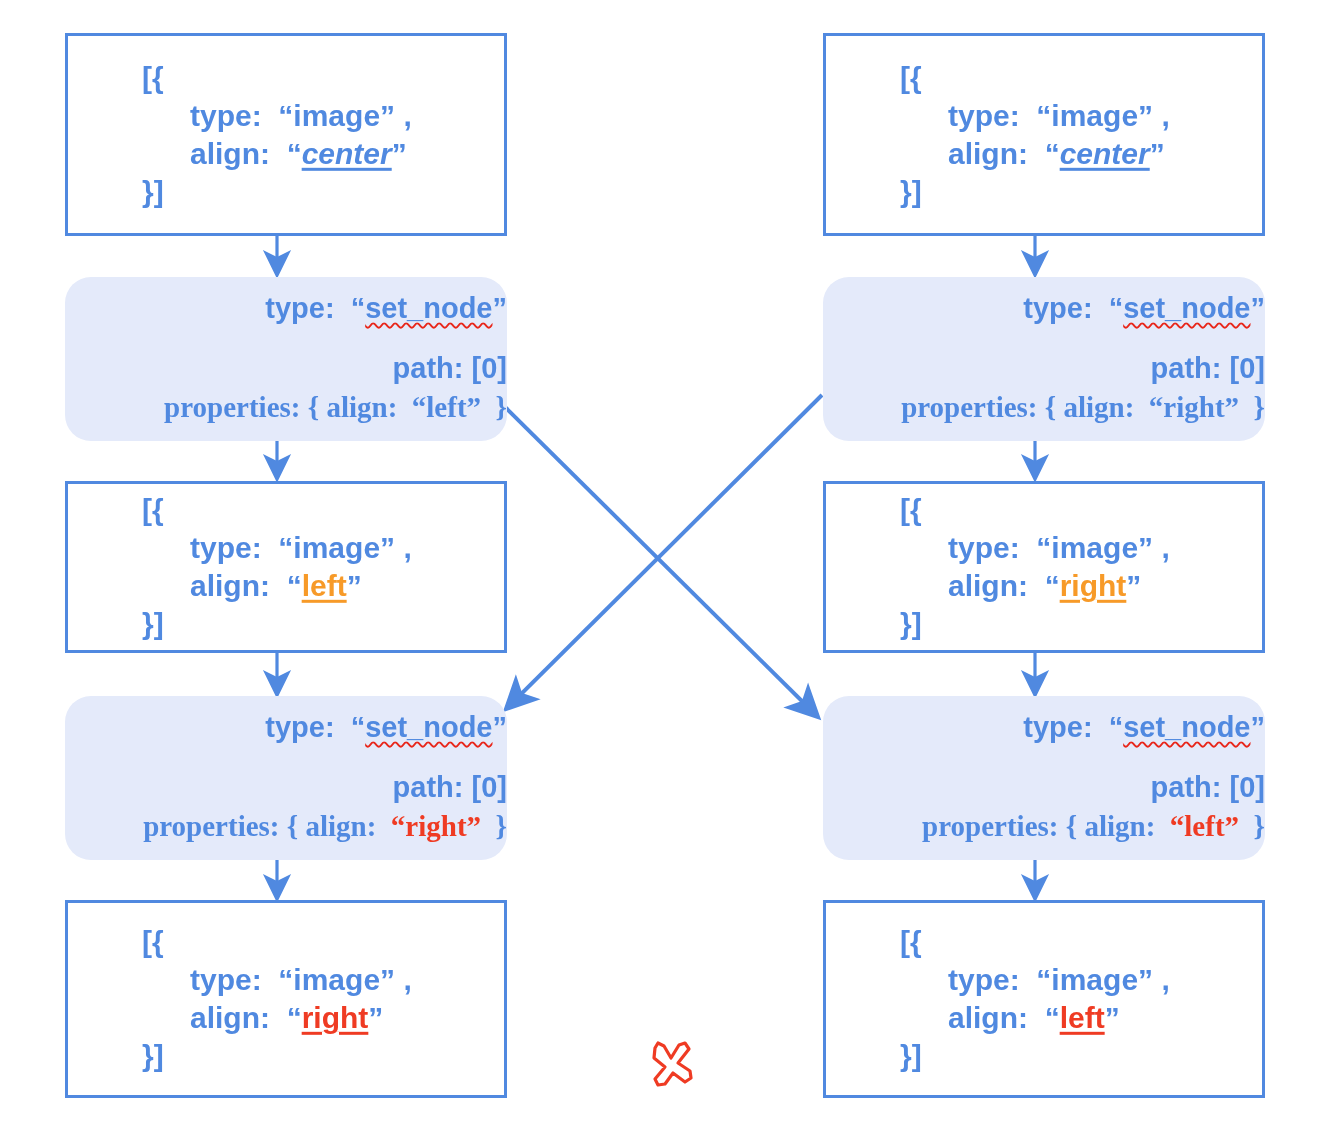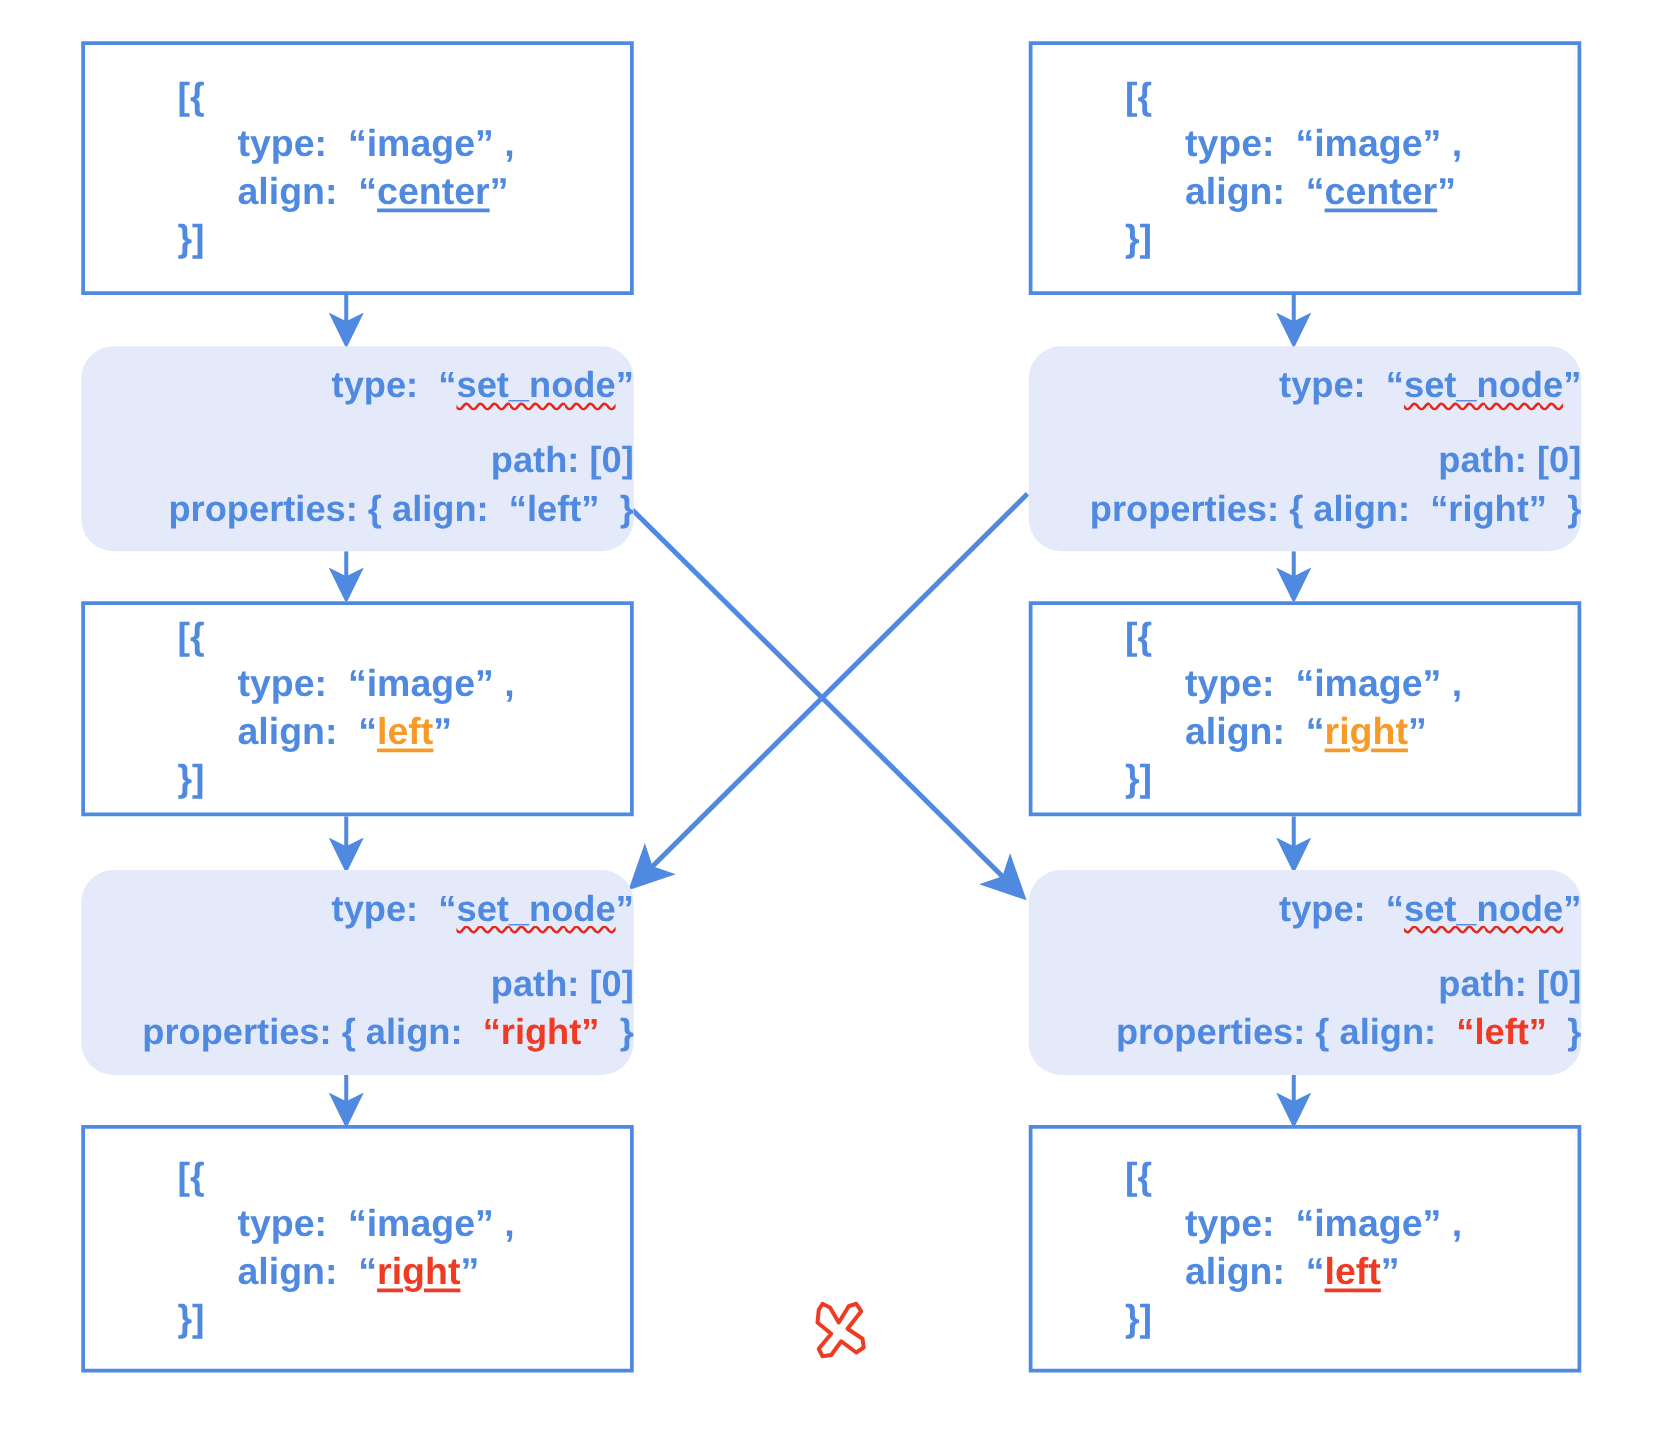--- a/index.html
+++ b/index.html
@@ -51,38 +51,38 @@
     transform: translateY(-50%);
     padding-left: 74px;
     font-size: 30px;
     line-height: 1.27;
     white-space: nowrap;
   }
   .code-lines .l-brace   { display:block; }
   .code-lines .l-indent  { display:block; padding-left: 48px; }
   .code-lines .l-close   { display:block; }
 
-  .val-plain   { color: #5089e0; text-decoration: underline; text-underline-offset: 4px; }
+  .val-plain   { color: #5089e0; text-decoration: underline; text-underline-offset: 4px; font-style: italic; }
   .val-orange  { color: #f79a28; text-decoration: underline; text-underline-offset: 4px; font-weight: bold; }
   .val-red     { color: #ef3b23; text-decoration: underline; text-underline-offset: 4px; font-weight: bold; }
 
   
   .action-lines {
     position: absolute;
     left: 0; right: 0;
     top: 50%;
     transform: translateY(-50%);
     font-size: 29px;
     line-height: 1.37;
     white-space: nowrap;
   }
   .action-lines .a-row { display: block; }
   .a-type  { padding-left: 14px; }
   .a-path  { padding-left: 14px; margin-top: 20px; }
-  .a-props { padding-left: 0px; }
+  .a-props { padding-left: 0px; font-family: Liberation Serif, serif; }
 
   .wavy {
     text-decoration: underline;
     text-decoration-style: wavy;
     text-decoration-color: #e8261a;
     text-decoration-thickness: 2px;
     text-underline-offset: 4px;
   }
 
   .prop-red  { color: #ef3b23; font-weight: bold; }

